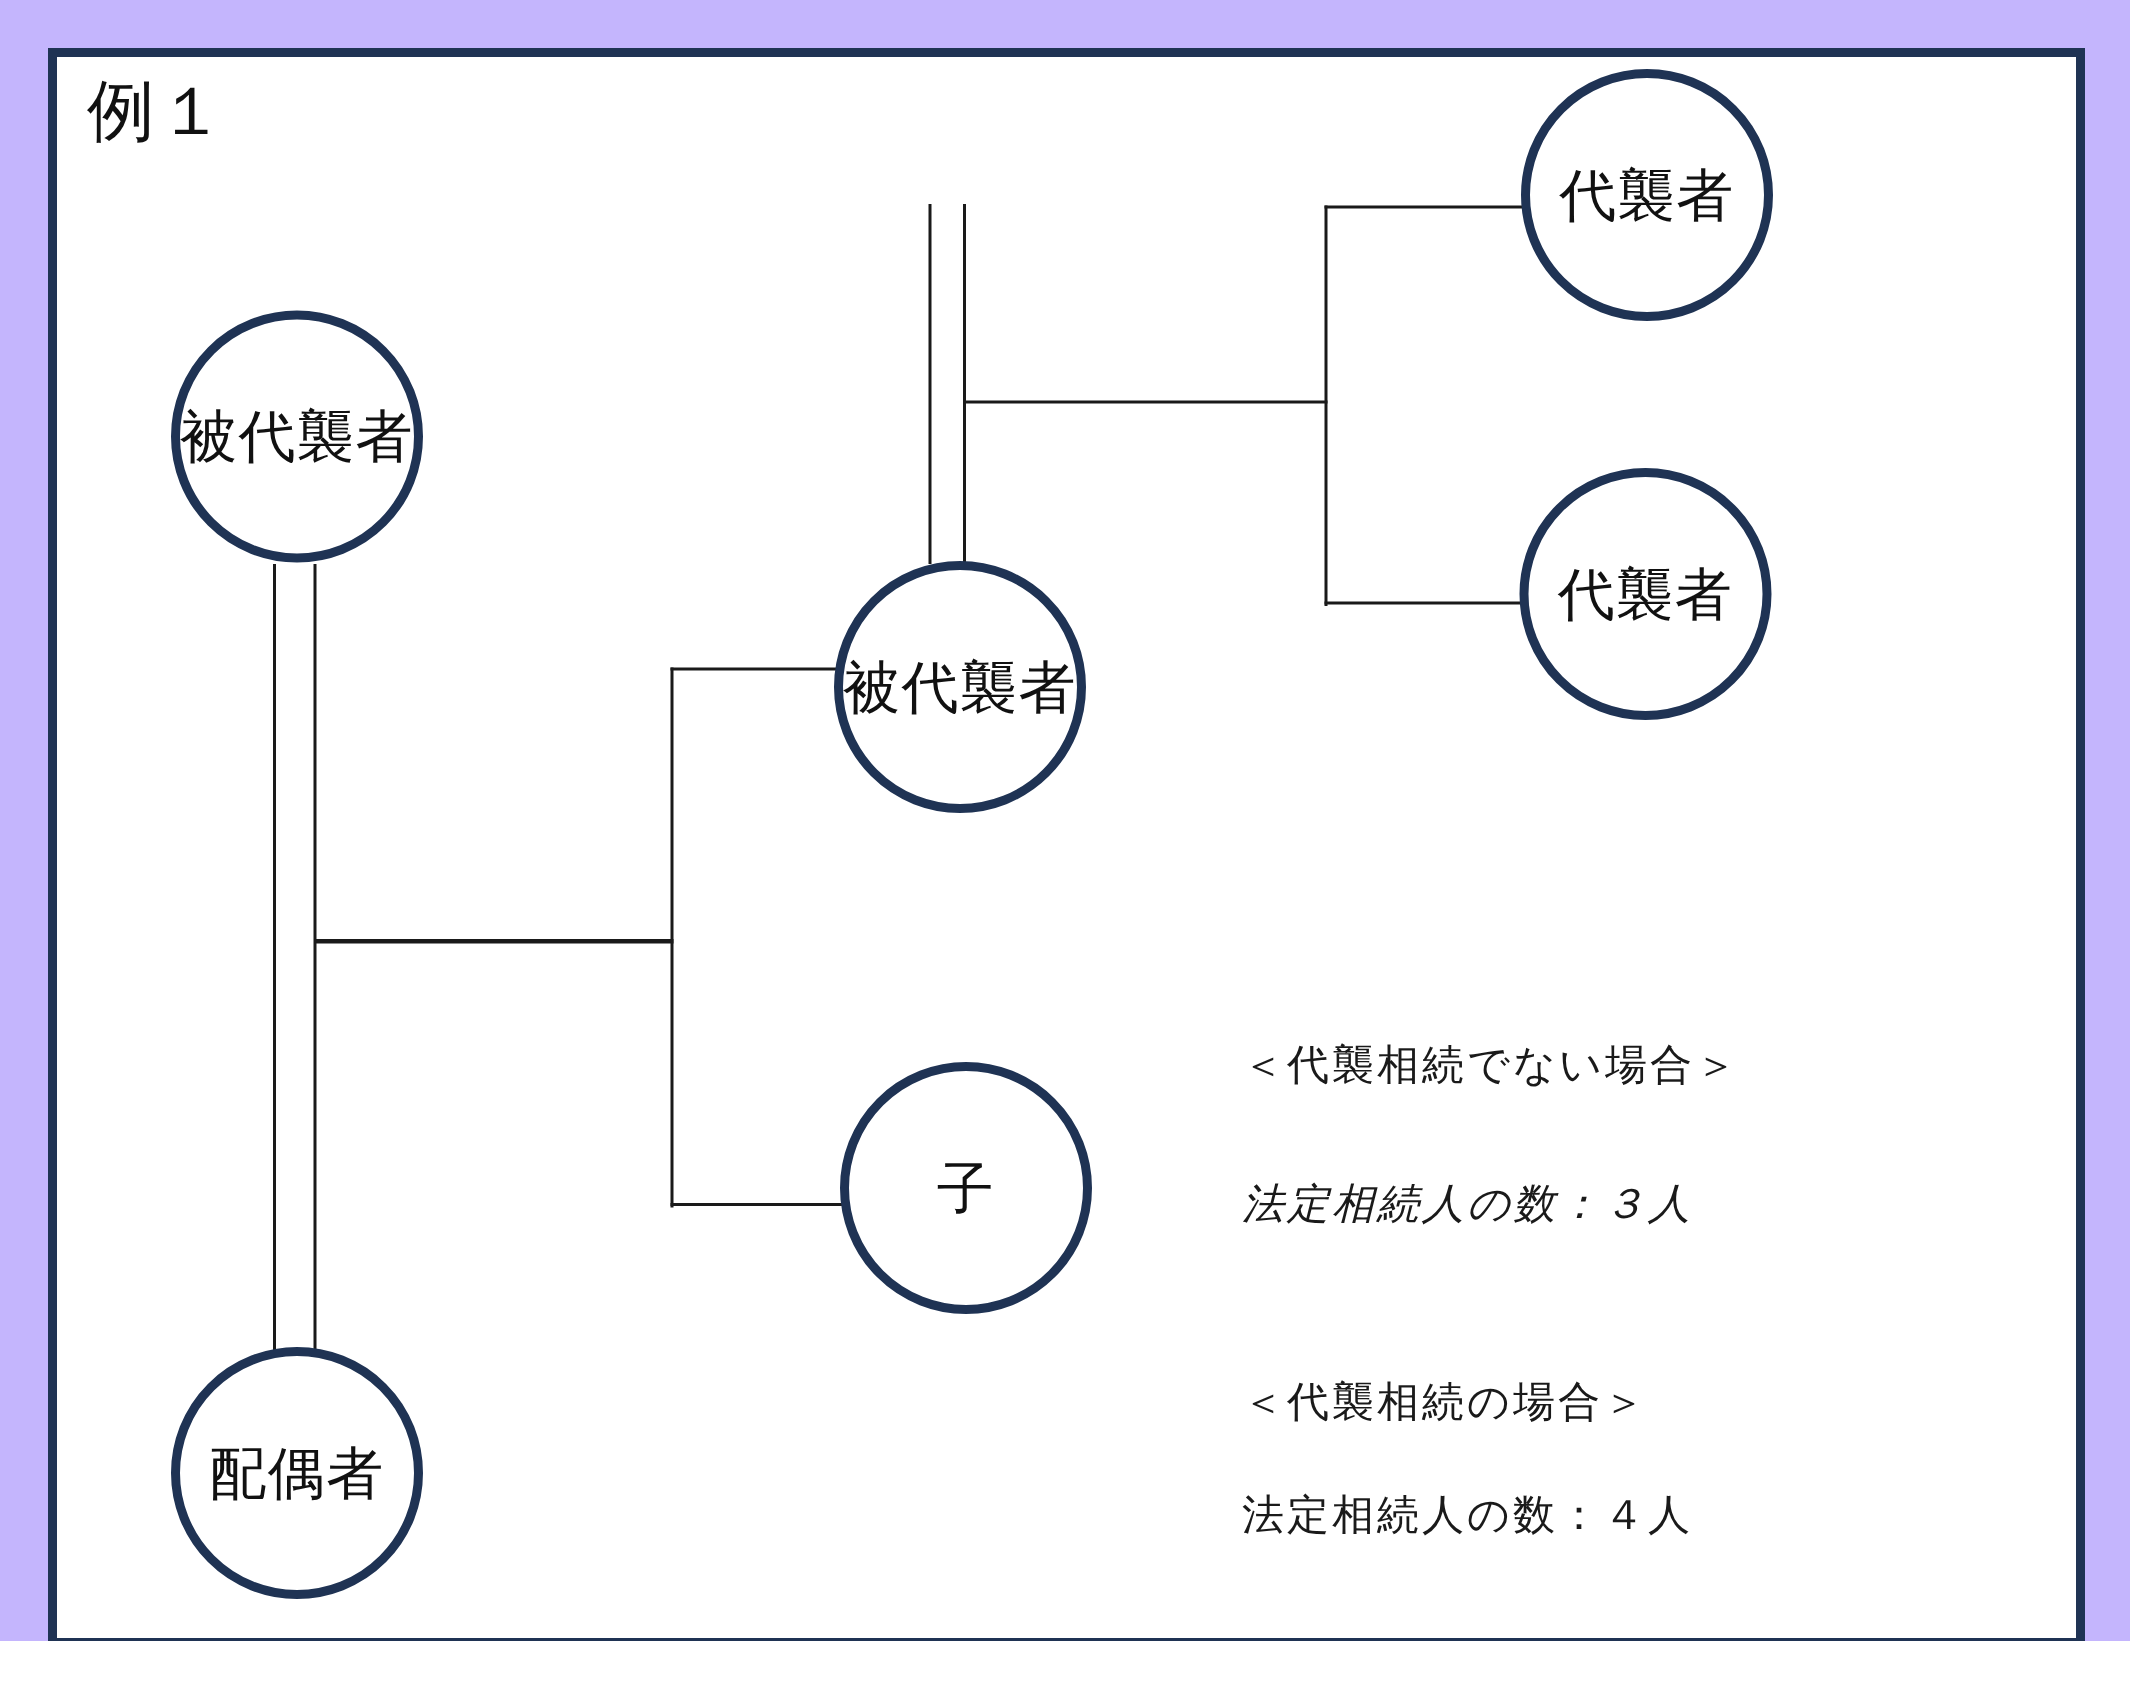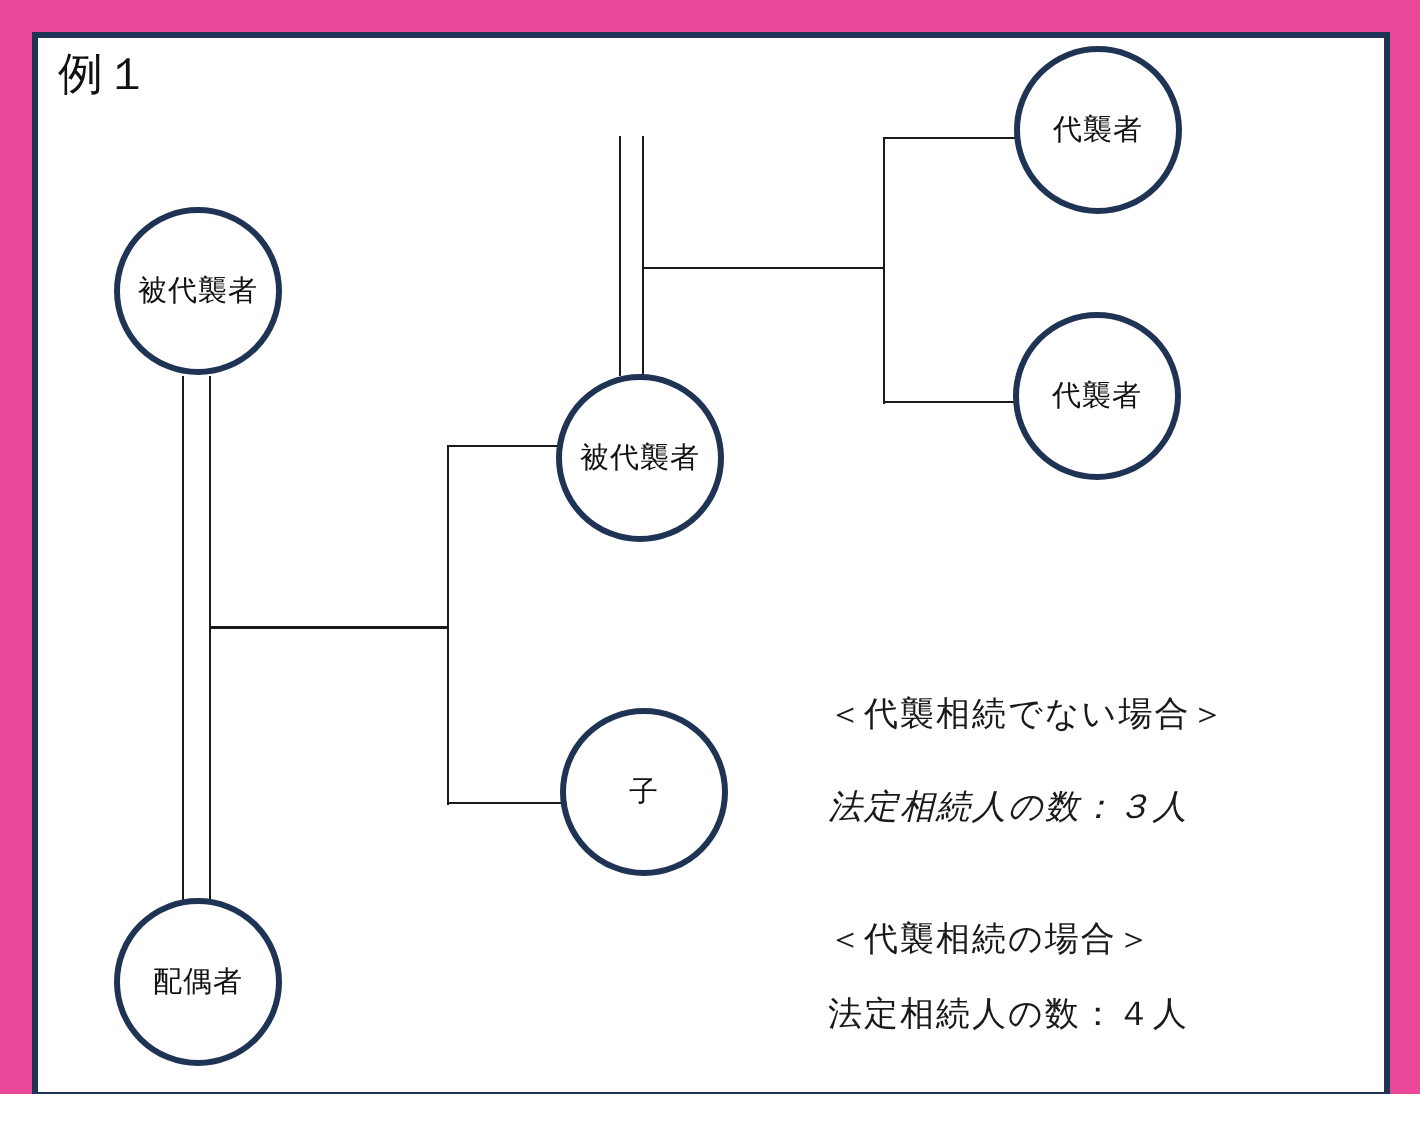--- a/index.html
+++ b/index.html
@@ -5,21 +5,21 @@
   html, body {
     margin: 0;
     padding: 0;
     background: #ffffff;
     font-family: "Liberation Sans", "DejaVu Sans", sans-serif;
   }
   .canvas {
     position: relative;
     width: 1420px;
     height: 1094px;
-    background: #ec4899;
+    background: #c4b5fd;
     overflow: hidden;
   }
   .frame {
     position: absolute;
     left: 32px;
     top: 32px;
     width: 1358px;
     height: 1066px;
     border: 6px solid #1f3354;
     box-sizing: border-box;
@@ -38,36 +38,36 @@
     position: absolute;
     width: 168px;
     height: 168px;
     border: 6px solid #1f3354;
     border-radius: 50%;
     box-sizing: border-box;
     background: #ffffff;
     display: flex;
     align-items: center;
     justify-content: center;
-    font-size: 29px;
+    font-size: 38px;
     color: #111111;
     letter-spacing: 1px;
     z-index: 2;
   }
   .line {
     position: absolute;
     background: #1a1a1a;
     z-index: 1;
   }
   .vline { width: 2px; }
   .hline { height: 2px; }
   .note {
     position: absolute;
     left: 828px;
-    font-size: 34px;
+    font-size: 28px;
     color: #1a1a1a;
     letter-spacing: 2px;
     white-space: nowrap;
   }
   
   .node-decedent    { left: 114px;  top: 207px; }
   .node-spouse      { left: 114px;  top: 898px; }
   .node-substituted { left: 556px;  top: 374px; }
   .node-child       { left: 560px;  top: 708px; }
   .node-heir1       { left: 1014px; top: 46px;  }

